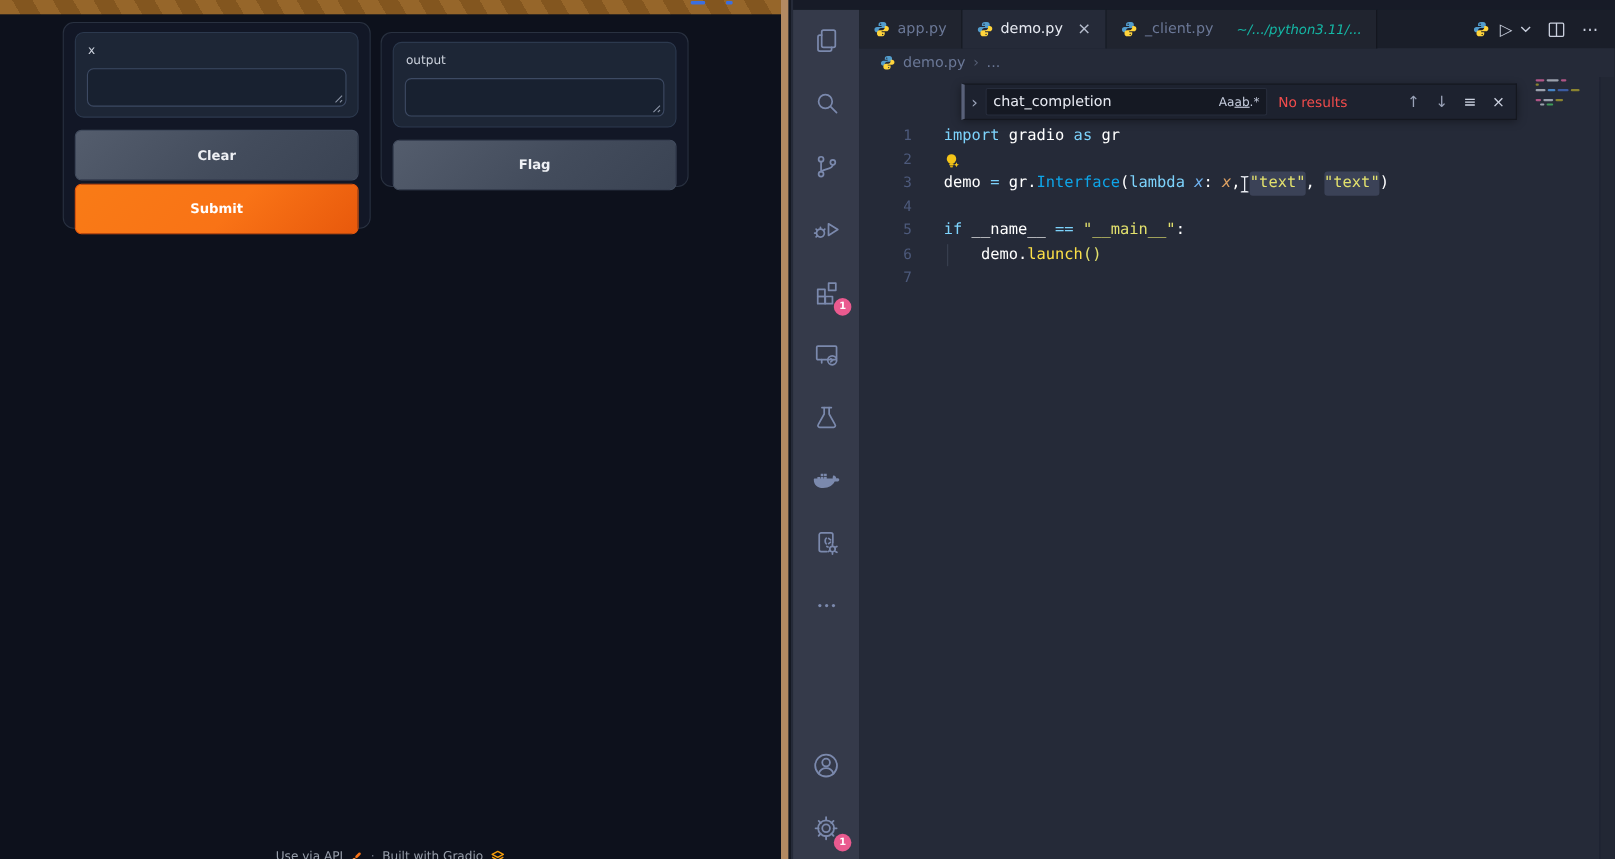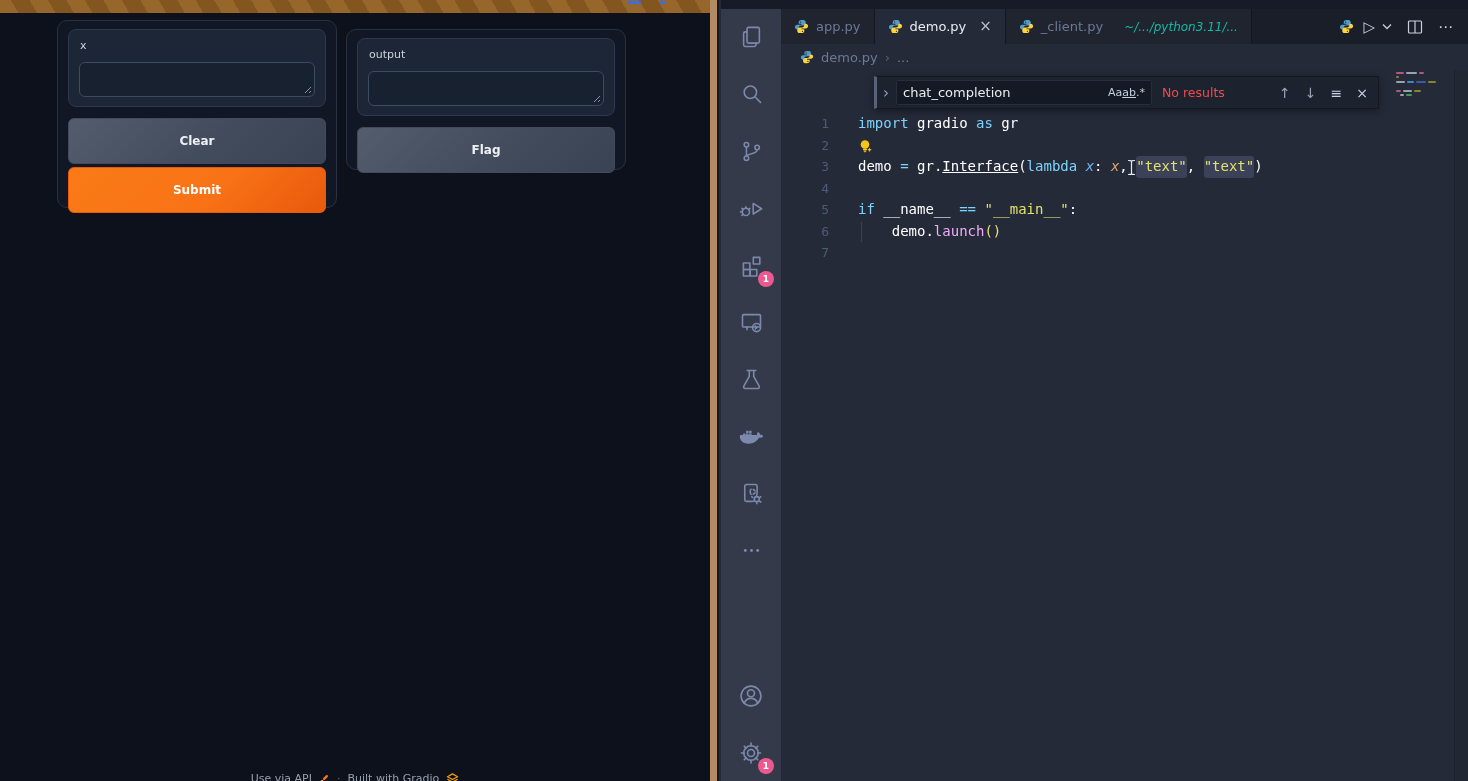--- a/index.html
+++ b/index.html
@@ -84,25 +84,25 @@
   .find-nav{display:flex;align-items:center;gap:14px;margin-left:auto;padding-right:2px;}
   .find-nav .glyph{color:#9aa3b8;font-size:14px;cursor:pointer;}
   .find-nav .glyph.bright{color:#ccd2e0;}
 
   .code{position:absolute;left:0;top:43px;right:70px;
     font-family:"DejaVu Sans Mono","Liberation Mono",monospace;font-size:14px;line-height:21.5px;}
   .code-line{display:flex;height:21.5px;position:relative;white-space:pre;}
   .line-num{flex:0 0 48px;text-align:right;color:#4d5a7c;font-size:13px;cursor:pointer;}
   .line-content{margin-left:29px;position:relative;display:flex;align-items:center;height:21.5px;}
   .tok{white-space:pre;}
-  .tok.kw{color:#7dd3fc;} .tok.fg{color:#ffffff;} .tok.fn{color:#ffffff;text-decoration:underline;}
+  .tok.kw{color:#7dd3fc;} .tok.fg{color:#ffffff;} .tok.fn{color:#0ea5e9;}
   .tok.str{color:#e3e16d;}
   .tok.strhl{color:#e3e16d;background:#3b4257;border-radius:3px;}
   .tok.pr{color:#6fb1ee;font-style:italic;} .tok.ar{color:#dfa263;font-style:italic;}
-  .tok.grn{color:#f0abfc;}
+  .tok.grn{color:#fde047;}
   .indent-guide{position:absolute;left:80px;top:1px;height:20px;width:1px;background:#3a4152;}
   .ibeam{display:inline-block;width:0;position:relative;}
   .ibeam svg{position:absolute;left:-9px;top:-8px;}
 
   .minimap{position:absolute;top:2px;right:16px;width:56px;height:34px;cursor:pointer;}
   .mm-row{display:flex;gap:2px;margin-bottom:2.4px;height:2px;}
   .mm-seg{height:2px;border-radius:1px;}
   .scroll-strip{position:absolute;top:0;right:0;width:14px;height:100%;background:#222734;
     border-left:1px solid #1d2230;cursor:pointer;}
 </style>

